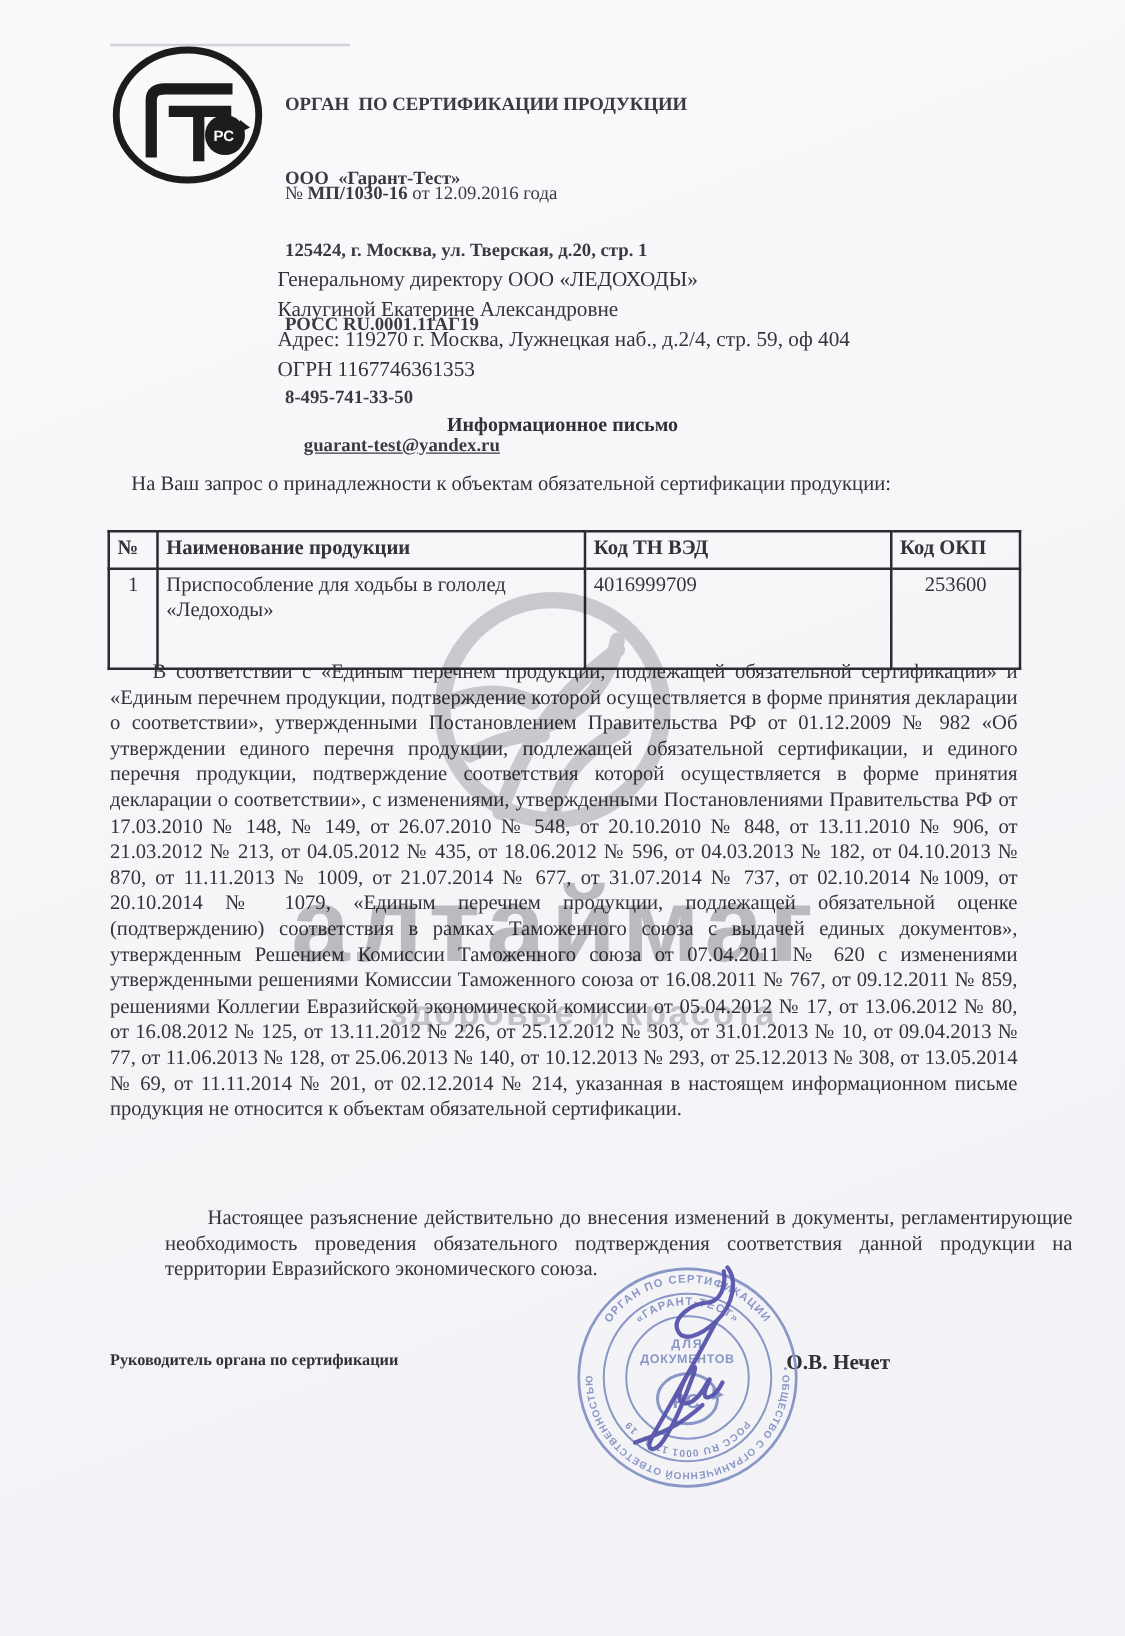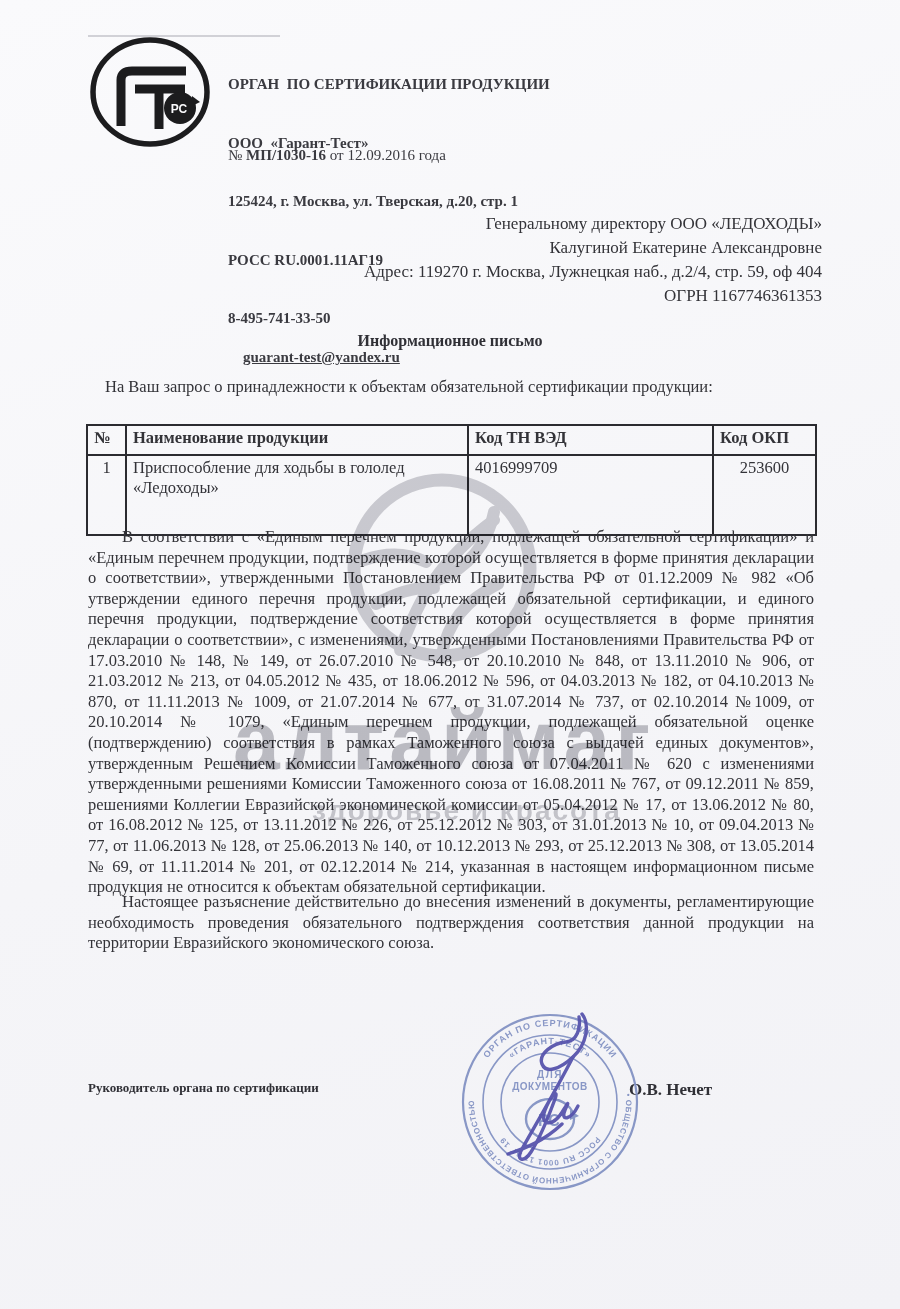--- a/index.html
+++ b/index.html
@@ -14,39 +14,39 @@
     color:#35353a;
   }
   .scan-line{position:absolute;left:88px;top:35px;width:192px;height:2px;background:#c7c7cd;opacity:.8;}
   
   .logo{position:absolute;left:88px;top:36px;width:128px;height:112px;}
   .header-info{position:absolute;left:228px;top:36px;font-size:15px;line-height:19.5px;font-weight:bold;color:#3a3a40;white-space:pre-wrap;}
   .header-info .email{color:#3a3a40;text-decoration:underline;font-weight:bold;cursor:pointer;}
   .ref-line{position:absolute;left:228px;top:147px;font-size:15px;color:#3a3a40;}
   .ref-line .num{font-weight:bold;margin-top:20px;}
   
-  .addressee{position:absolute;right:78px;top:212px;width:600px;text-align:right;font-size:17px;line-height:24px;color:#333338;}
+  .addressee{position:absolute;right:78px;top:212px;width:600px;font-size:17px;line-height:24px;color:#333338;}
   
   .doc-title{position:absolute;left:0;right:0;top:332px;text-align:center;font-size:16px;font-weight:bold;color:#303036;}
   
   .intro{position:absolute;left:88px;top:377px;width:726px;font-size:16.5px;text-indent:17px;color:#333338;}
   
   table.products{position:absolute;left:86px;top:424px;width:729px;border-collapse:collapse;font-size:16.5px;color:#333338;table-layout:fixed;}
   table.products th,table.products td{border:2px solid #2b2b30;vertical-align:top;padding:2px 6px;}
   table.products th{font-weight:bold;text-align:left;height:24px;}
   .col-num{width:39px;}
   .col-name{width:342px;}
   .col-tnved{width:245px;}
   .col-okp{width:103px;}
   th.center,td.center{text-align:center;}
   td.tall{height:74px;}
   
   .body-par{position:absolute;left:88px;width:726px;text-align:justify;font-size:16.5px;line-height:20.6px;text-indent:34px;color:#333338;}
   #body1{top:527px;}
-  #body2{top:892px;}
+  #body2{top:964px;margin-left:44px;}
   
   .signoff-position{position:absolute;left:88px;top:1080px;font-size:13px;font-weight:bold;color:#303036;}
   .signoff-name{position:absolute;left:629px;top:1080px;font-size:17px;font-weight:bold;color:#303036;}
   
   .stamp-wrap{position:absolute;left:450px;top:1002px;width:200px;height:200px;opacity:.92;}
   
   .wm{position:absolute;pointer-events:none;mix-blend-mode:multiply;}
   .wm-globe{left:342px;top:468px;width:200px;height:200px;opacity:.5;}
   .wm-text1{left:233px;top:692px;font-family:"Liberation Sans",sans-serif;font-weight:bold;font-size:84px;letter-spacing:5px;color:#8f8f98;opacity:.55;}
   .wm-text2{left:312px;top:795px;font-family:"Liberation Sans",sans-serif;font-weight:bold;font-size:28px;letter-spacing:2px;color:#97979f;opacity:.5;text-align:right;}

